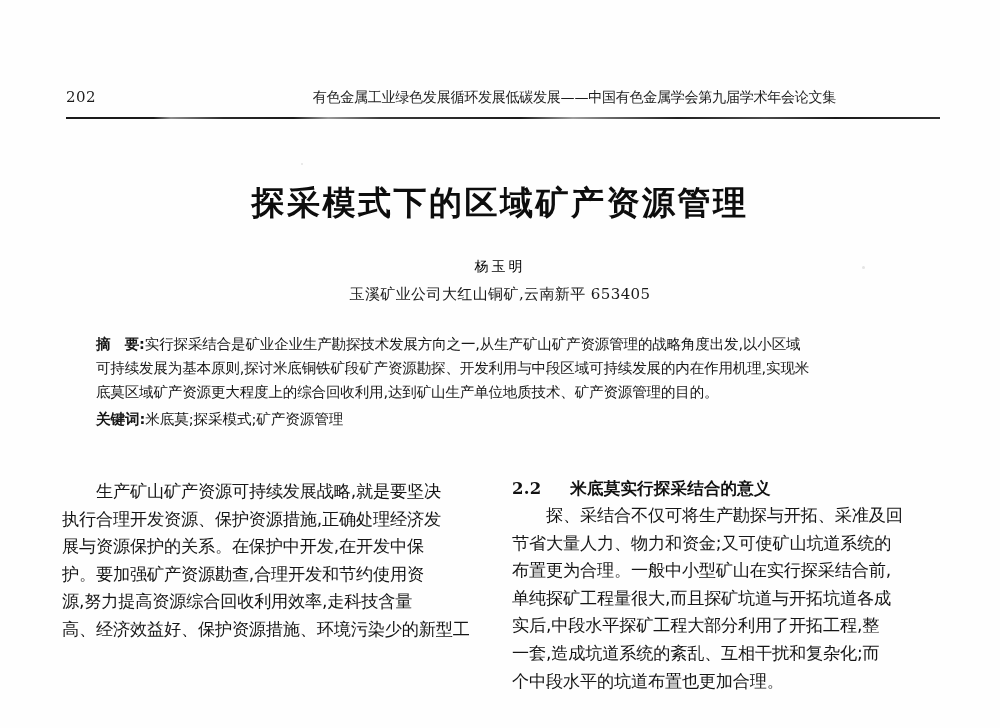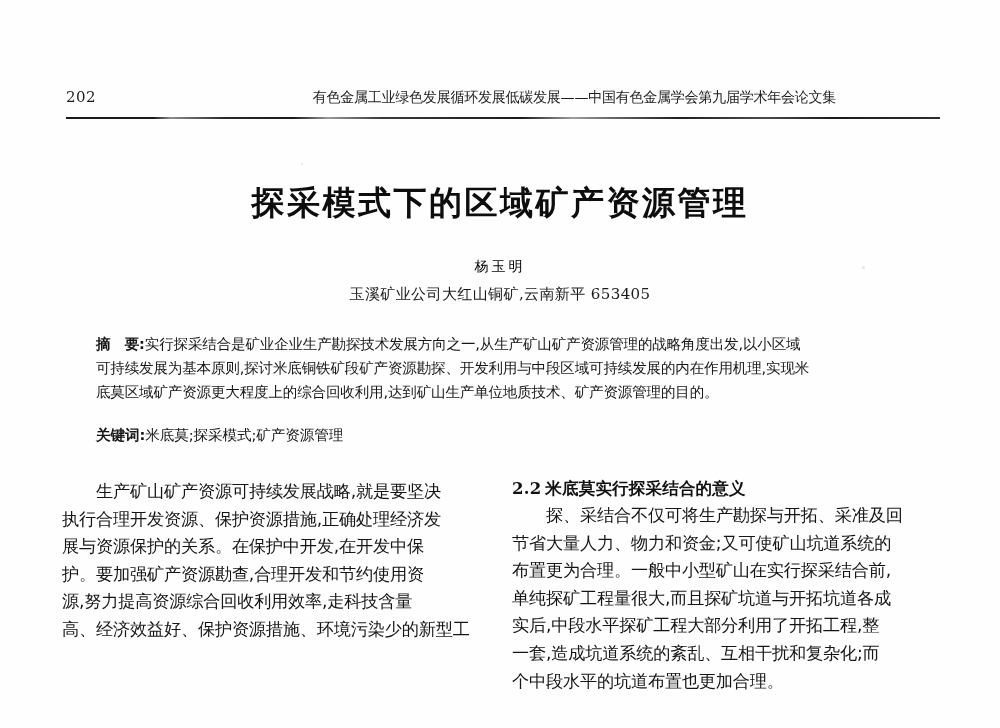--- a/index.html
+++ b/index.html
@@ -125,21 +125,21 @@
   .abs-lead {
     font-weight: bold;
   }
   .kw-line {
     font-family: "DejaVu Sans", "Liberation Sans", sans-serif;
     font-size: 14.6px;
     line-height: 24.2px;
     letter-spacing: -0.1px;
     color: #161616;
     white-space: nowrap;
-    margin-top: 18px;
+    margin-top: 2px;
   }
   .kw-lead { font-weight: bold; }
 
   
   .col {
     position: absolute;
     top: 478px;
     width: 418px;
   }
   .col-left  { left: 62px; }
@@ -160,21 +160,21 @@
     font-family: "DejaVu Serif", "Liberation Serif", serif;
     margin-right: 18px;
   }
   .sec-head-minor {
     font-size: 16.5px;
     letter-spacing: 0.2px;
     margin-bottom: 2px;
   }
   .sec-head-minor .num {
     font-family: "DejaVu Serif", "Liberation Serif", serif;
-    margin-right: 4px;
+    margin-right: 29px;
   }
 
   .body-line {
     font-family: "DejaVu Sans", "Liberation Sans", sans-serif;
     font-size: 17.2px;
     line-height: 27.6px;
     letter-spacing: -0.2px;
     color: #151515;
     white-space: nowrap;
   }

